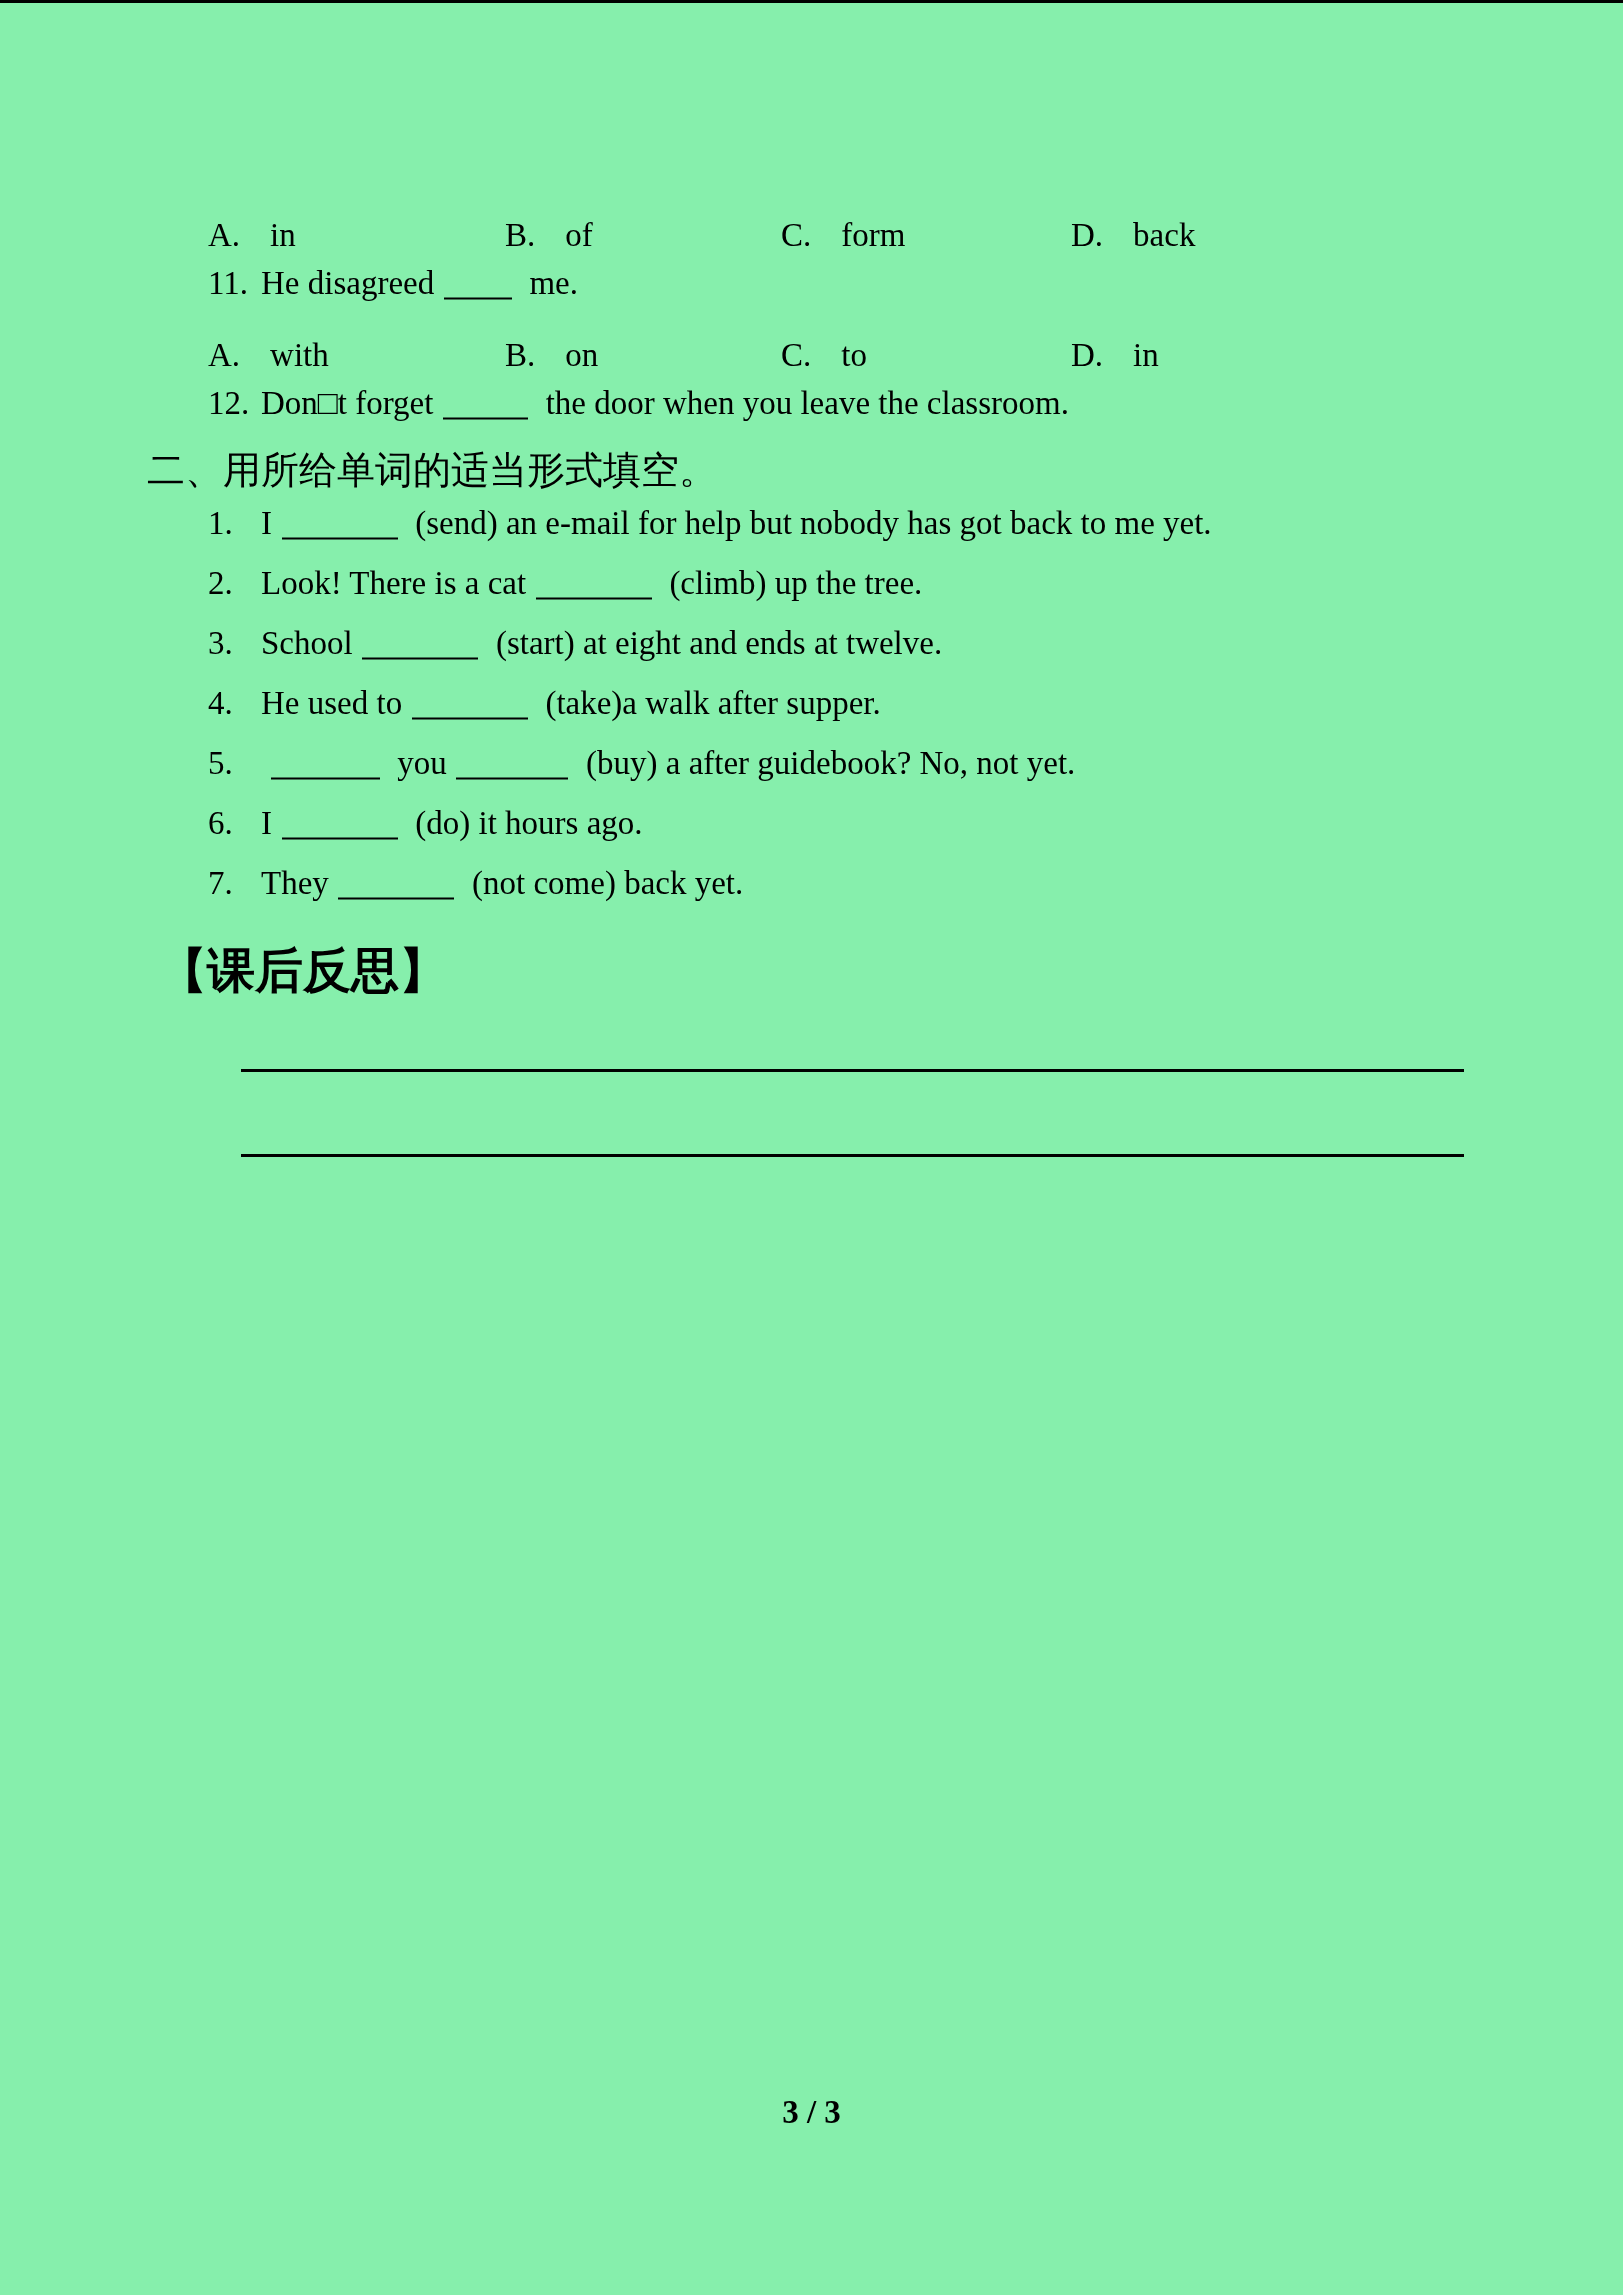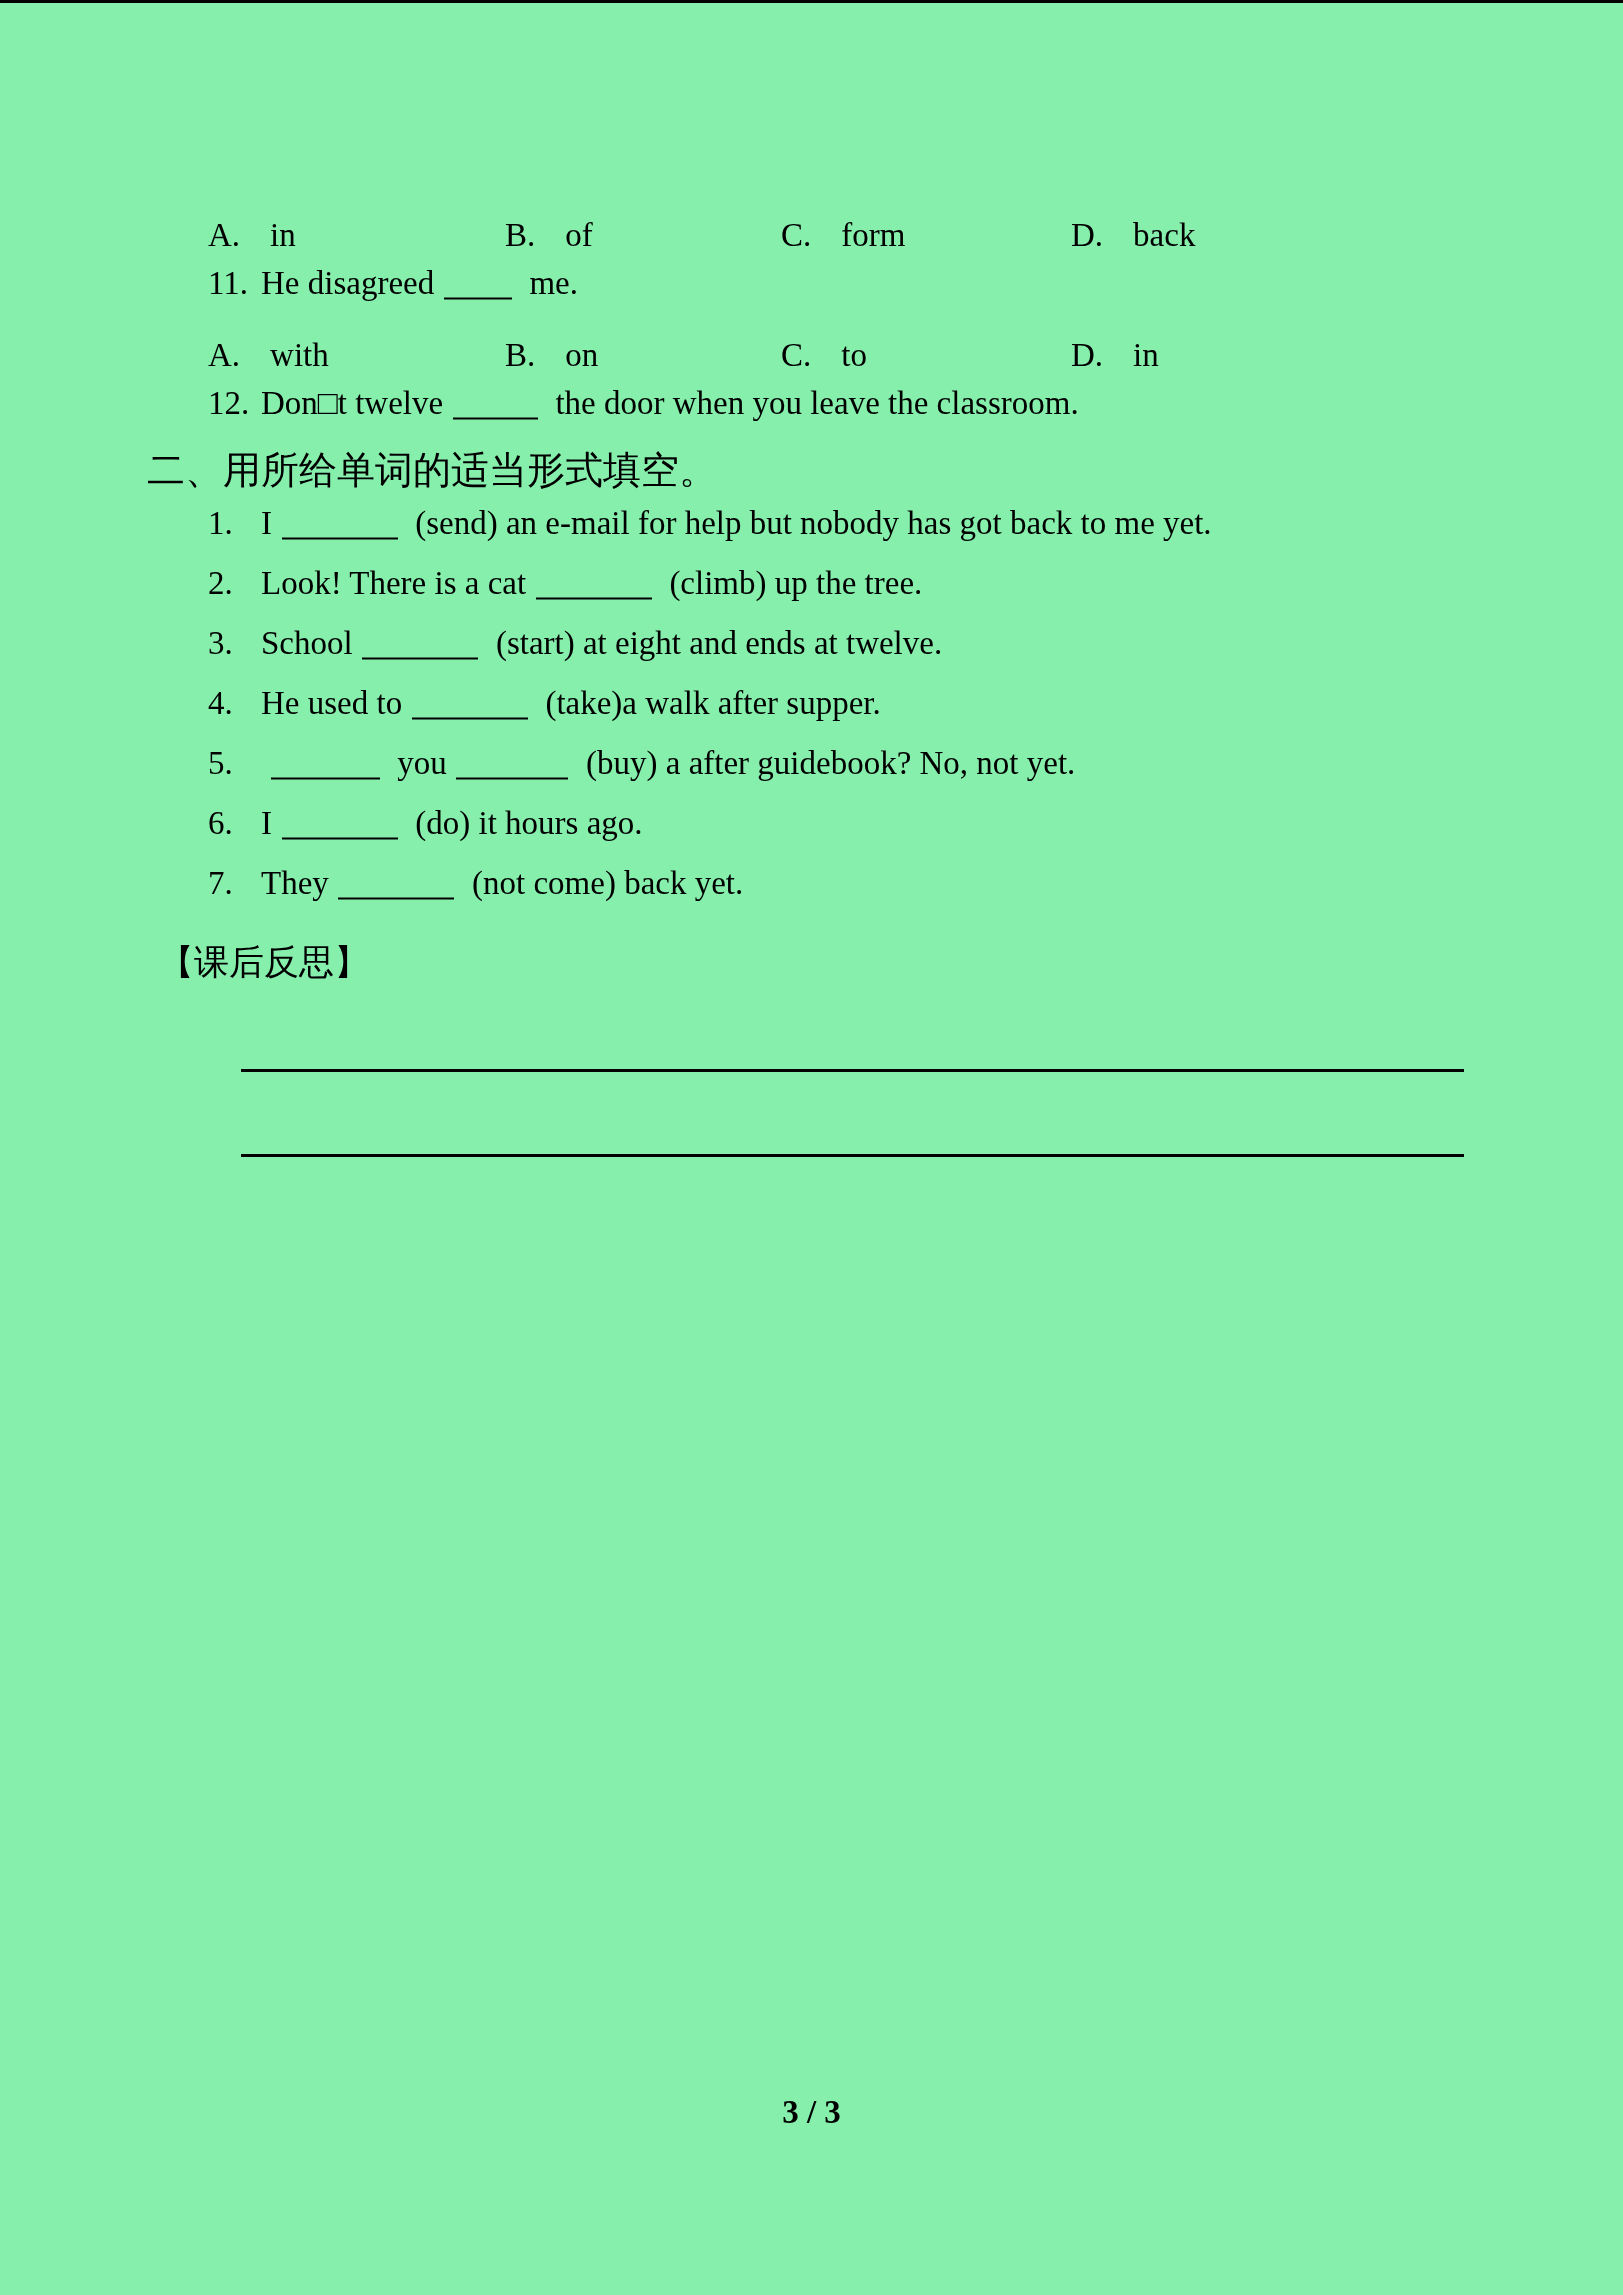--- a/index.html
+++ b/index.html
@@ -39,22 +39,22 @@
     display:inline-block;
     height:2.7px;
     border-bottom:2.7px solid #000;
     transform:translateY(5.5px);
     margin:0 9.5px;
   }
   .section-header { margin-left:-61px; font-size:38px; }
   .reflection-header {
     margin-left:-49px;
     margin-top:13.6px;
-    font-size:35px;
-    font-weight:normal;
+    font-size:48px;
+    font-weight:bold;
   }
   .rule {
     margin-left:33px;
     width:1223px;
     height:0;
     border-top:3.4px solid #000;
   }
   .rule-1 { margin-top:70px; }
   .rule-2 { margin-top:82px; }
   .footer {
@@ -83,21 +83,21 @@
         <span class="body"><span>He disagreed</span><span class="blank" style="width: 68px;"></span><span> me.</span></span>
       </div>
       <div class="options-row">
         <span><span class="opt-label">A.</span><span class="opt-text">with</span></span>
         <span><span class="opt-label">B.</span><span class="opt-text">on</span></span>
         <span><span class="opt-label">C.</span><span class="opt-text">to</span></span>
         <span><span class="opt-label">D.</span><span class="opt-text">in</span></span>
       </div>
       <div class="row">
         <span class="num">12.</span>
-        <span class="body"><span>Don□t twelve</span><span class="blank" style="width: 85px;"></span><span> the door when you leave the classroom.</span></span>
+        <span class="body"><span>Don□t forget</span><span class="blank" style="width: 85px;"></span><span> the door when you leave the classroom.</span></span>
       </div>
       <div class="row section-header">
         <span>二、用所给单词的适当形式填空。</span>
       </div>
       <div class="row">
         <span class="num">1.</span>
         <span class="body"><span>I</span><span class="blank" style="width: 116px;"></span><span> (send) an e-mail for help but nobody has got back to me yet.</span></span>
       </div>
       <div class="row">
         <span class="num">2.</span>

